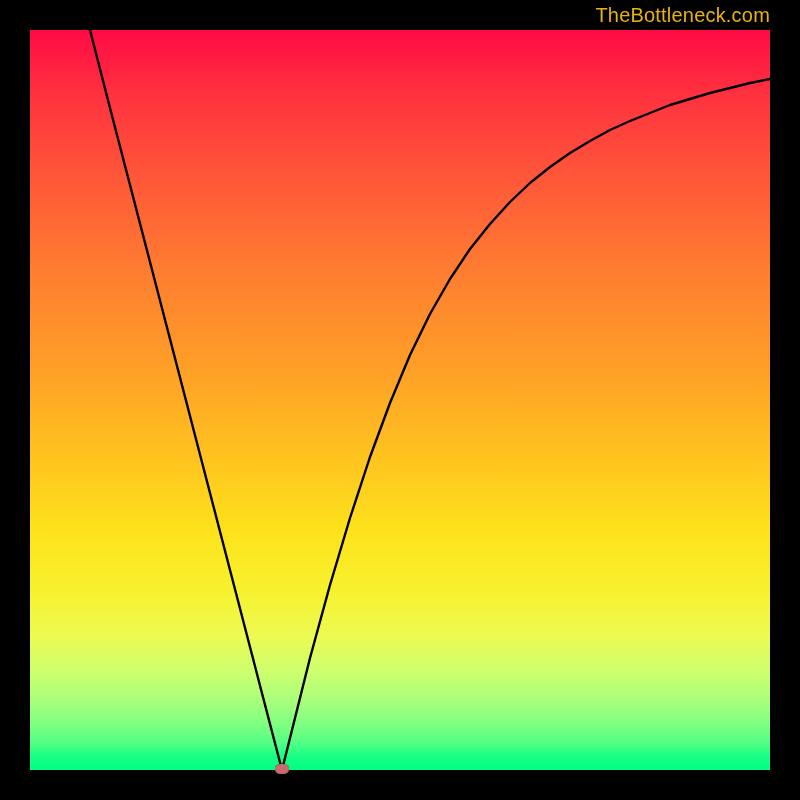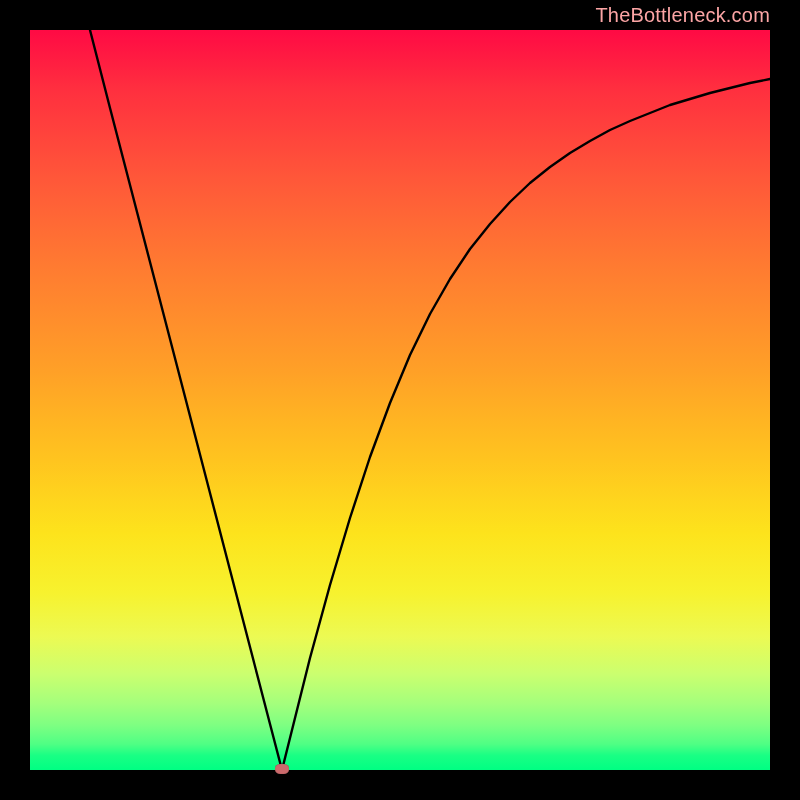--- a/index.html
+++ b/index.html
@@ -40,21 +40,21 @@
       #7dff82 94%,
       #4fff84 96.5%,
       #1aff84 98%,
       #00ff83 100%
     );
   }
   .watermark {
     position: absolute;
     top: 4px;
     right: 30px;
-    color: #fca5a5;
+    color: #eab308;
     font-size: 20px;
     font-weight: 500;
     letter-spacing: 0.2px;
     user-select: none;
   }
   svg.curve {
     position: absolute;
     left: 0;
     top: 0;
     width: 740px;

